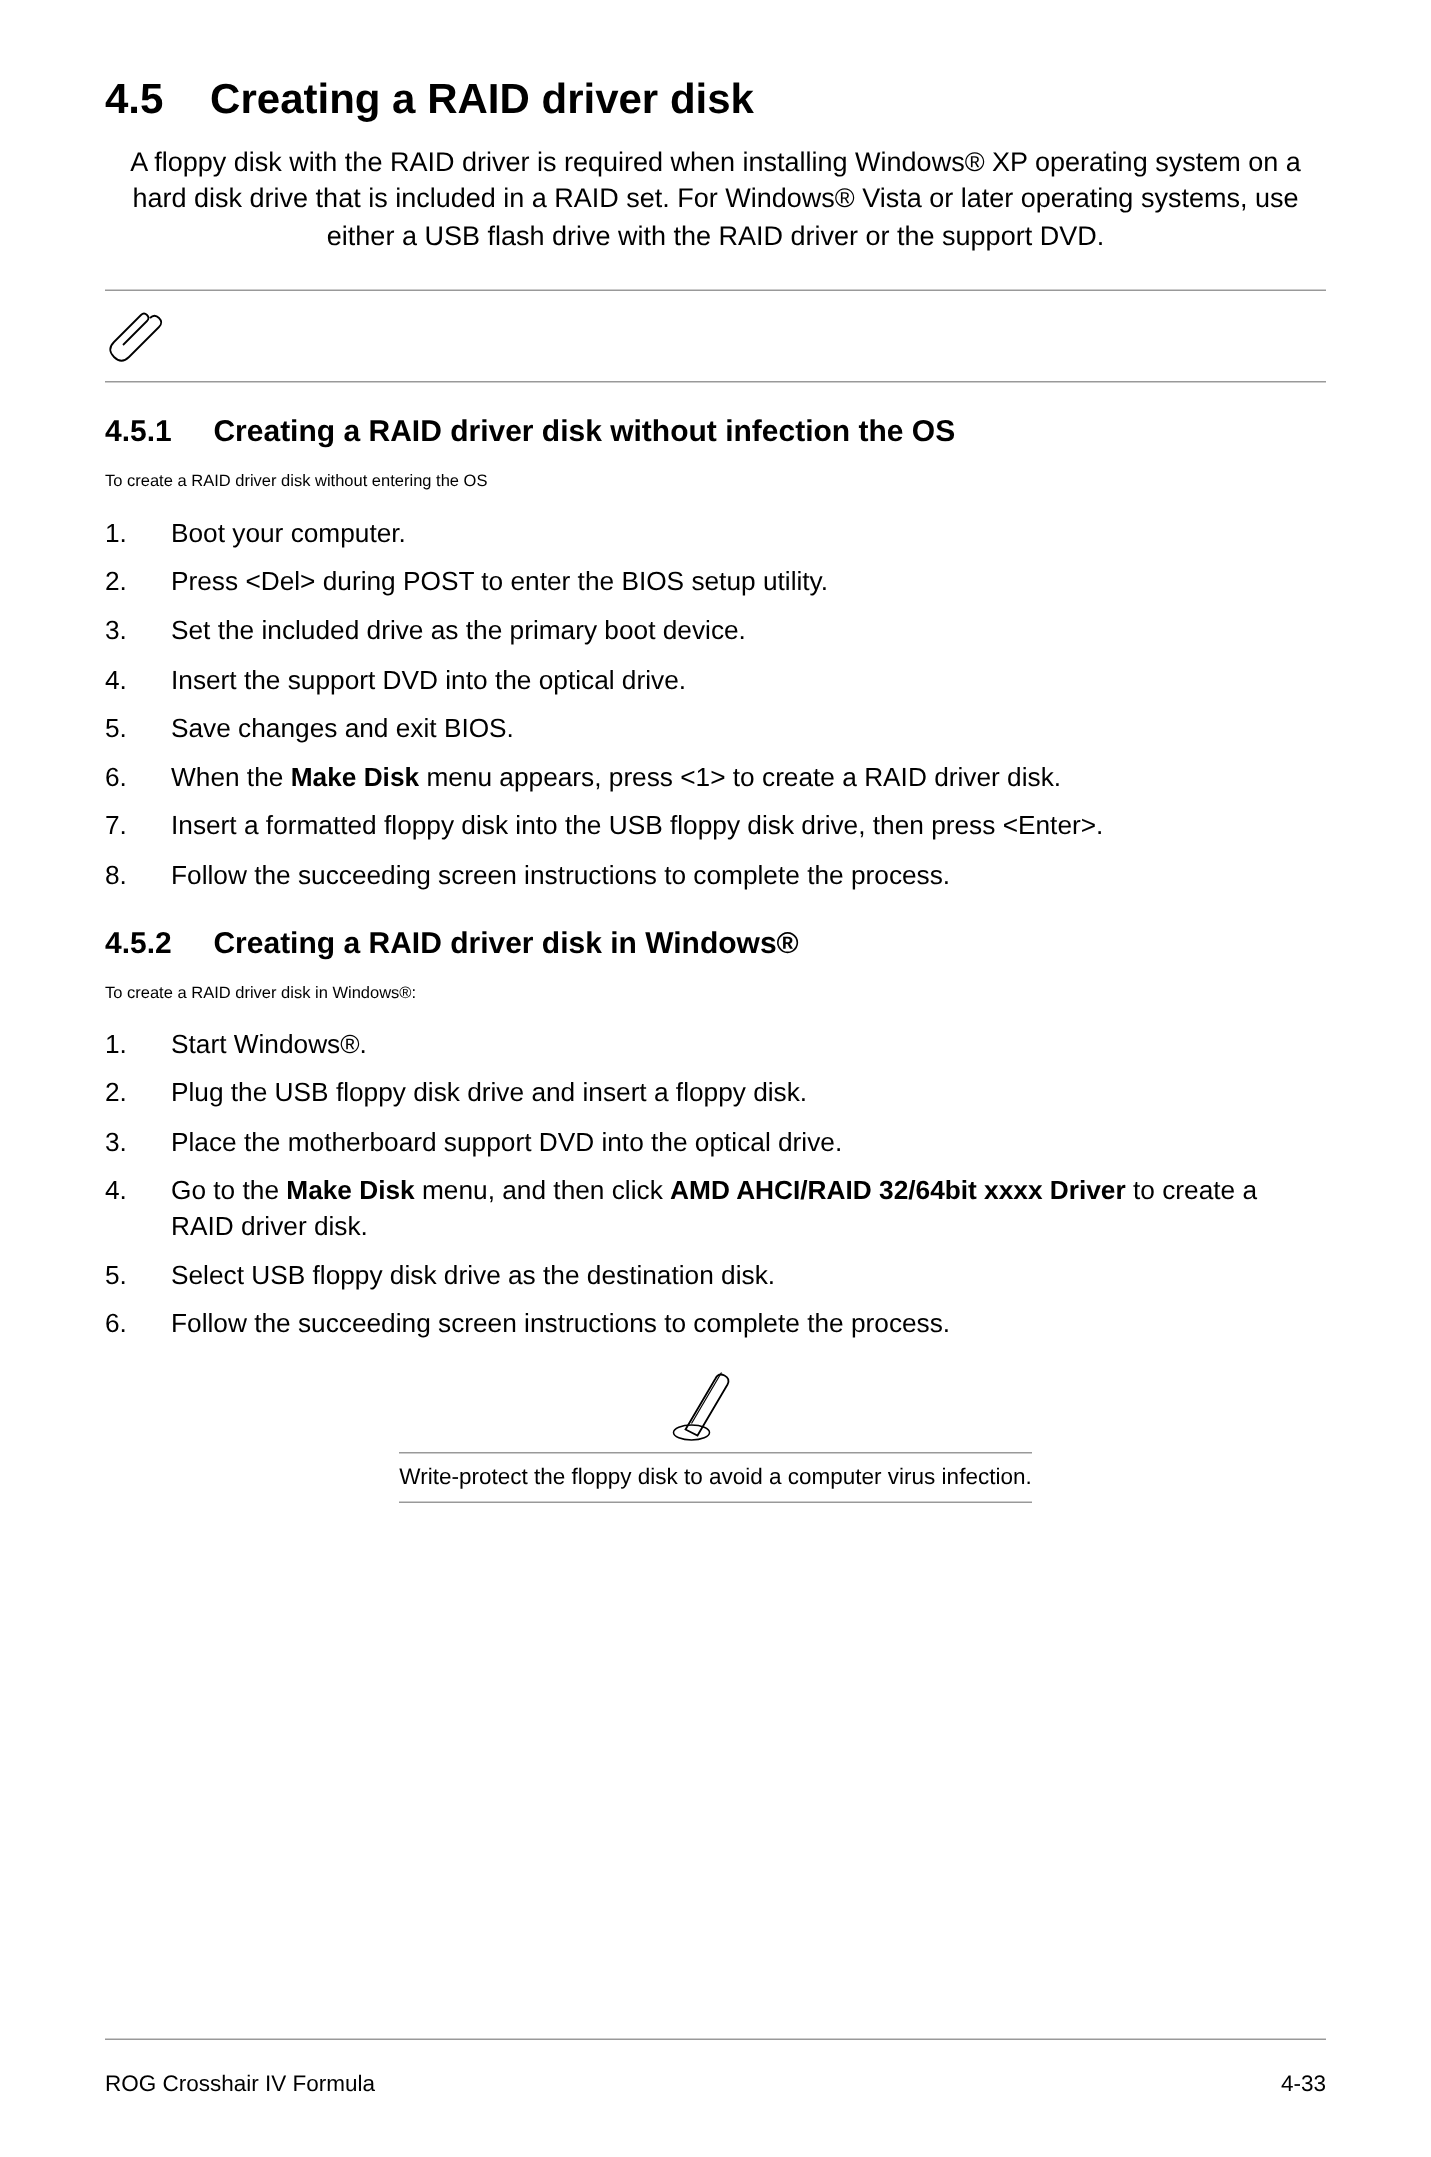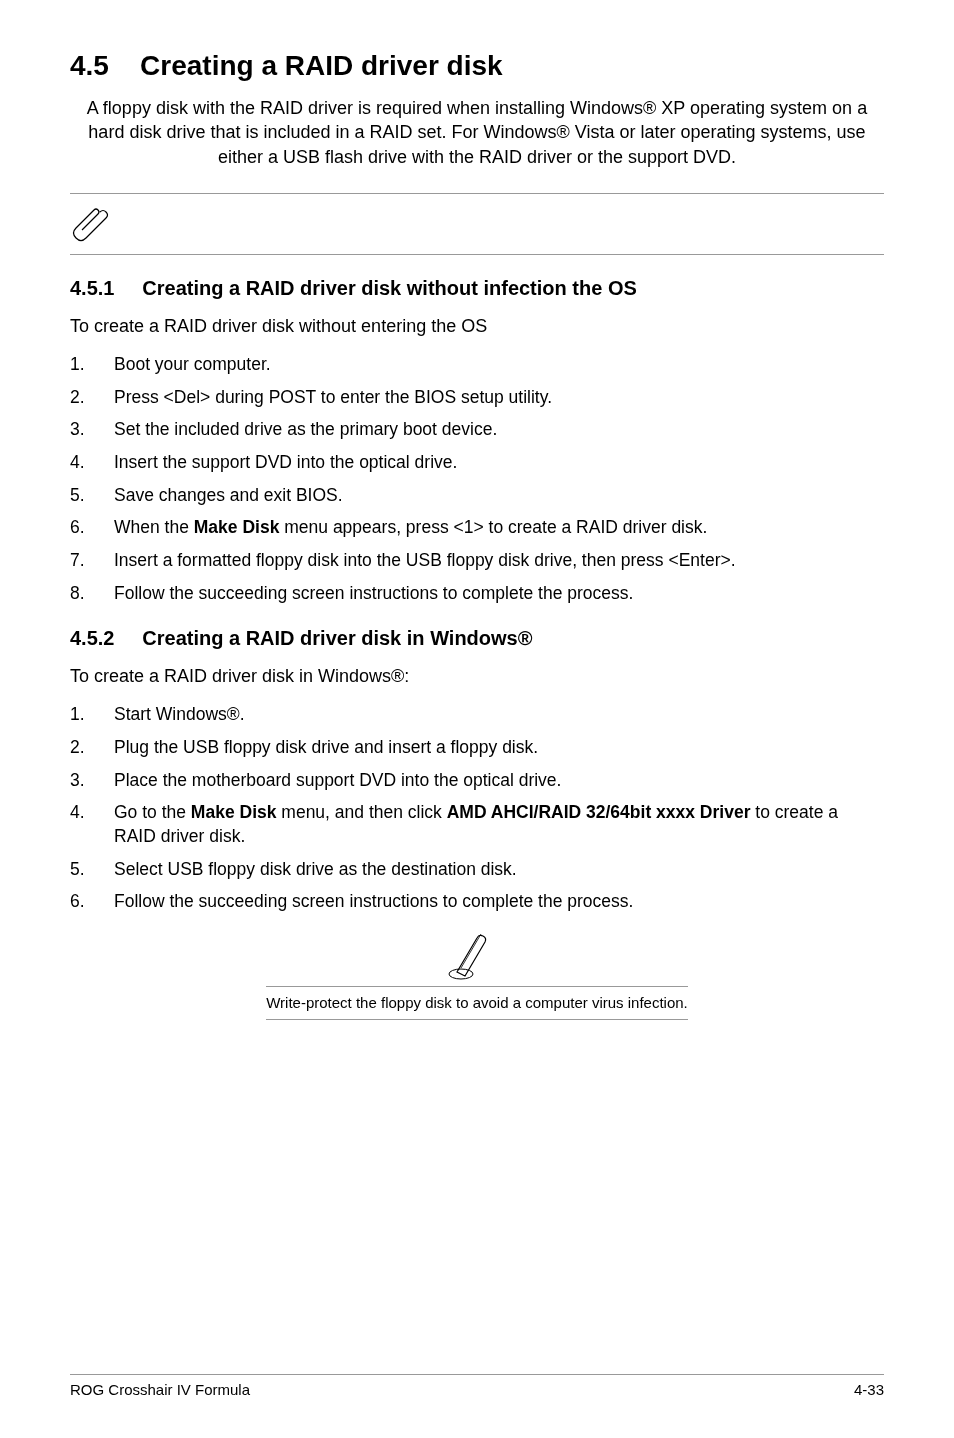--- a/index.html
+++ b/index.html
@@ -53,21 +53,21 @@
       left: 8px;
       top: 0;
     }
     .subsection-heading {
       font-size: 20px;
       font-weight: bold;
       margin-top: 22px;
       margin-bottom: 14px;
     }
     .body-text {
-      font-size: 18px;
+      font-size: 11px;
       line-height: 1.35;
       margin-bottom: 10px;
     }
     .num-list {
       list-style: none;
       counter-reset: step;
       margin-top: 15px;
     }
     .num-list li {
       counter-increment: step;
@@ -100,21 +100,21 @@
       padding: 6px 0;
       font-size: 15px;
       line-height: 1.35;
     }
     .footer {
       position: absolute;
       bottom: 40px;
       left: 70px;
       right: 70px;
       border-top: 1px solid #999;
-      padding-top: 6px;
+      padding-top: 21px;
       display: flex;
       justify-content: space-between;
       font-size: 15px;
     }
     b { font-weight: bold; }
   </style>
 </head>
 <body>
 
 <h1 class="section-heading">

